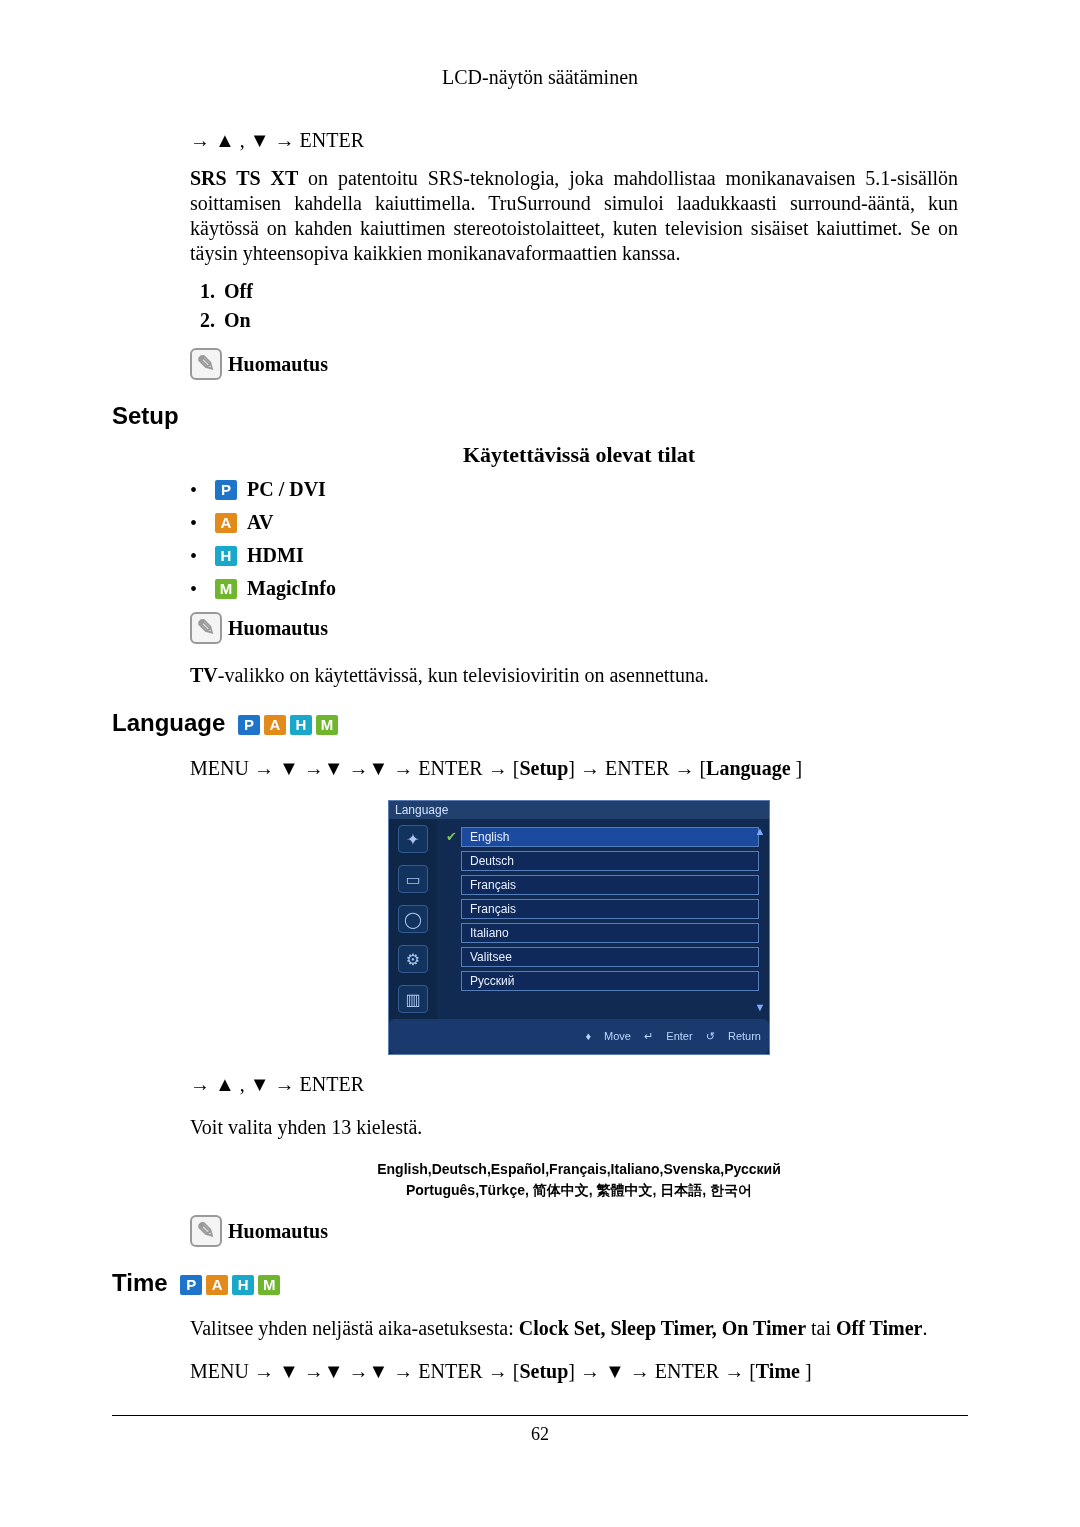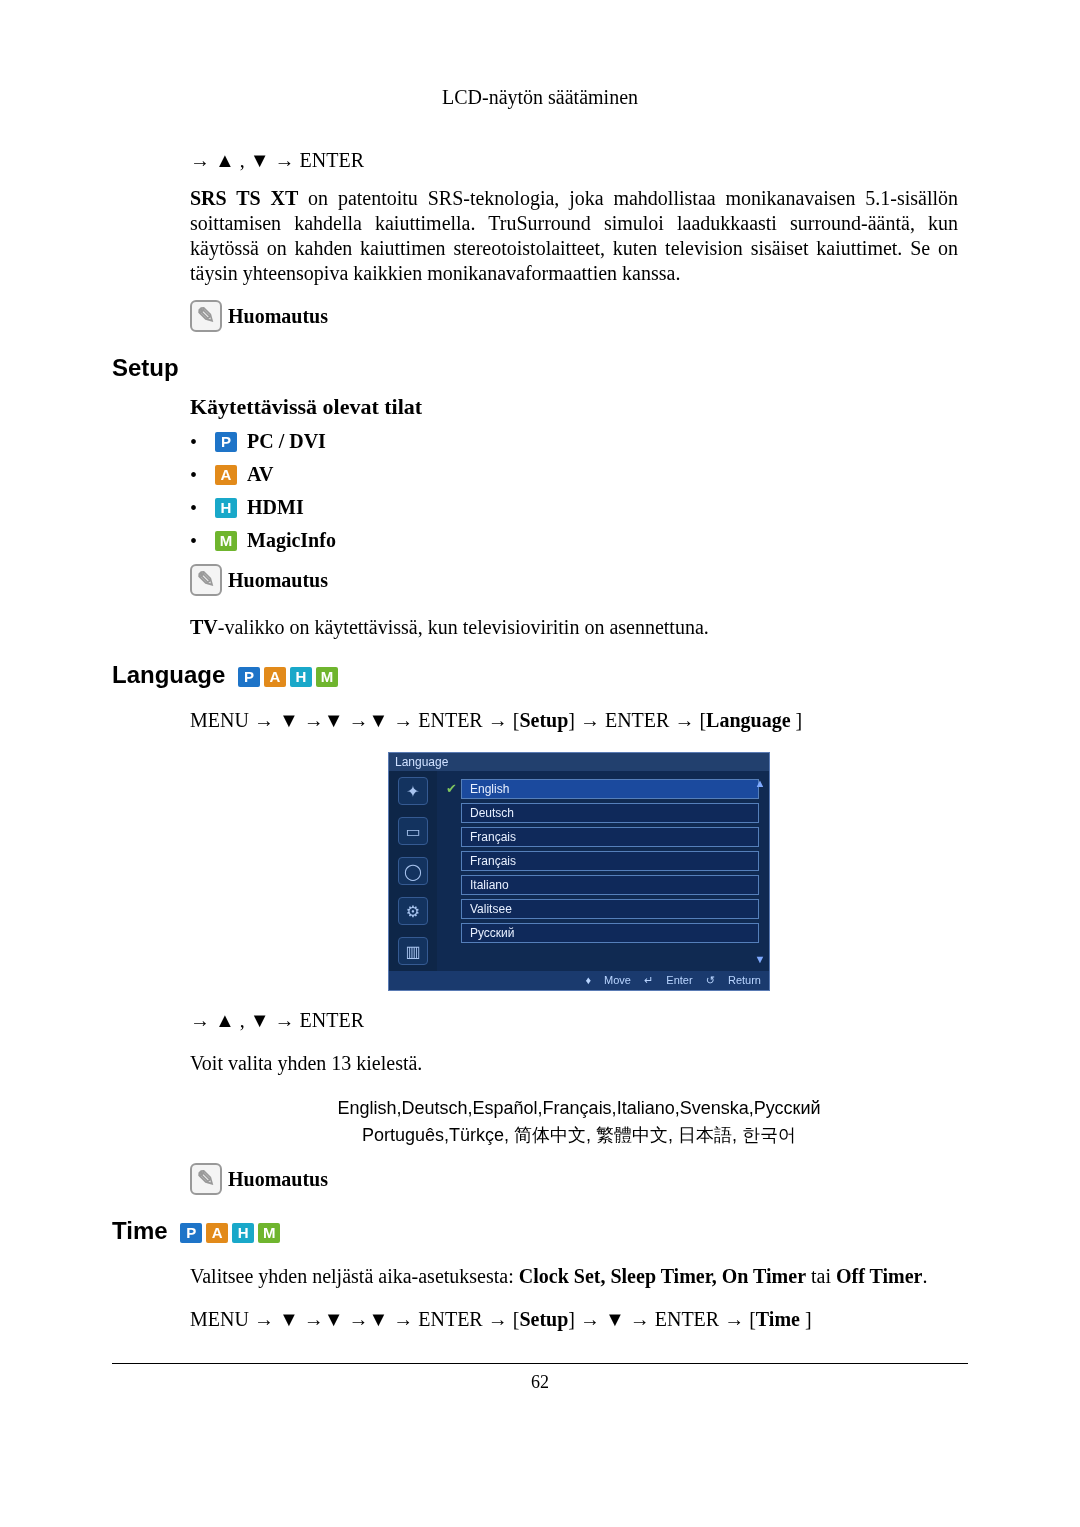--- a/index.html
+++ b/index.html
@@ -12,21 +12,20 @@
     width: 1080px;
   }
   .page {
     padding: 66px 112px 40px 112px;
     box-sizing: border-box;
   }
   .doc-header {
     text-align: center;
     font-size: 20px;
     margin-bottom: 40px;
-    margin-top: 20px;
   }
   .content {
     margin-left: 78px; 
   }
   .nav-sequence {
     margin: 8px 0 14px 0;
   }
   .justified {
     text-align: justify;
     margin: 6px 10px 14px 0;
@@ -64,20 +63,21 @@
     font-family: Arial, Helvetica, sans-serif;
     font-weight: bold;
     font-size: 24px;
     margin: 22px 0 12px 0;
   }
   .h2-sub {
     font-family: "Times New Roman", Times, serif;
     font-weight: bold;
     font-size: 22px;
     margin: 12px 0 10px 0;
+    text-align: center;
   }
   .mode-list {
     list-style: none;
     padding: 0;
     margin: 6px 0 12px 0;
   }
   .mode-list li {
     margin: 10px 0;
     display: flex;
     align-items: center;
@@ -189,31 +189,33 @@
     flex-direction: column;
     align-items: center;
     justify-content: space-between;
     color: #7faaff;
     font-size: 11px;
   }
   .osd-footer {
     background: #1a3a6e;
     color: #b9d5ff;
     font-size: 11px;
-    padding: 3px 8px;
+    padding: 11px 8px;
     text-align: right;
+    border-radius: 6px;
   }
   .osd-footer span { margin-left: 10px; }
 
   .lang-list-img {
     text-align: center;
     font-family: Arial, sans-serif;
-    font-size: 18px;
+    font-size: 14px;
     line-height: 1.5;
     margin: 8px 0 14px 0;
+    font-weight: bold;
   }
 
   hr.page-sep {
     border: none;
     border-top: 1px solid #000;
     margin: 32px 0 8px 0;
   }
   .page-num {
     text-align: center;
     font-size: 18px;
@@ -227,20 +229,24 @@
 
   <div class="doc-header">LCD-näytön säätäminen</div>
 
   <div class="content">
     <div class="nav-sequence">→ ▲ , ▼ → ENTER</div>
 
     <p class="justified">
       <span class="bold">SRS TS XT</span><span> on patentoitu SRS-teknologia, joka mahdollistaa monikanavaisen 5.1-sisällön soittamisen kahdella kaiuttimella. TruSurround simuloi laadukkaasti surround-ääntä, kun käytössä on kahden kaiuttimen stereotoistolaitteet, kuten television sisäiset kaiuttimet. Se on täysin yhteensopiva kaikkien monikanavaformaattien kanssa.</span>
     </p>
 
+    <ol class="options">
+      <li>Off</li>
+      <li>On</li>
+    </ol>
 
     <div class="note-heading">
       <span class="note-icon">✎</span>
       <span>Huomautus</span>
     </div>
   </div>
 
   <div class="h1-main">Setup</div>
   <div class="content">
     <div class="h2-sub">Käytettävissä olevat tilat</div>

